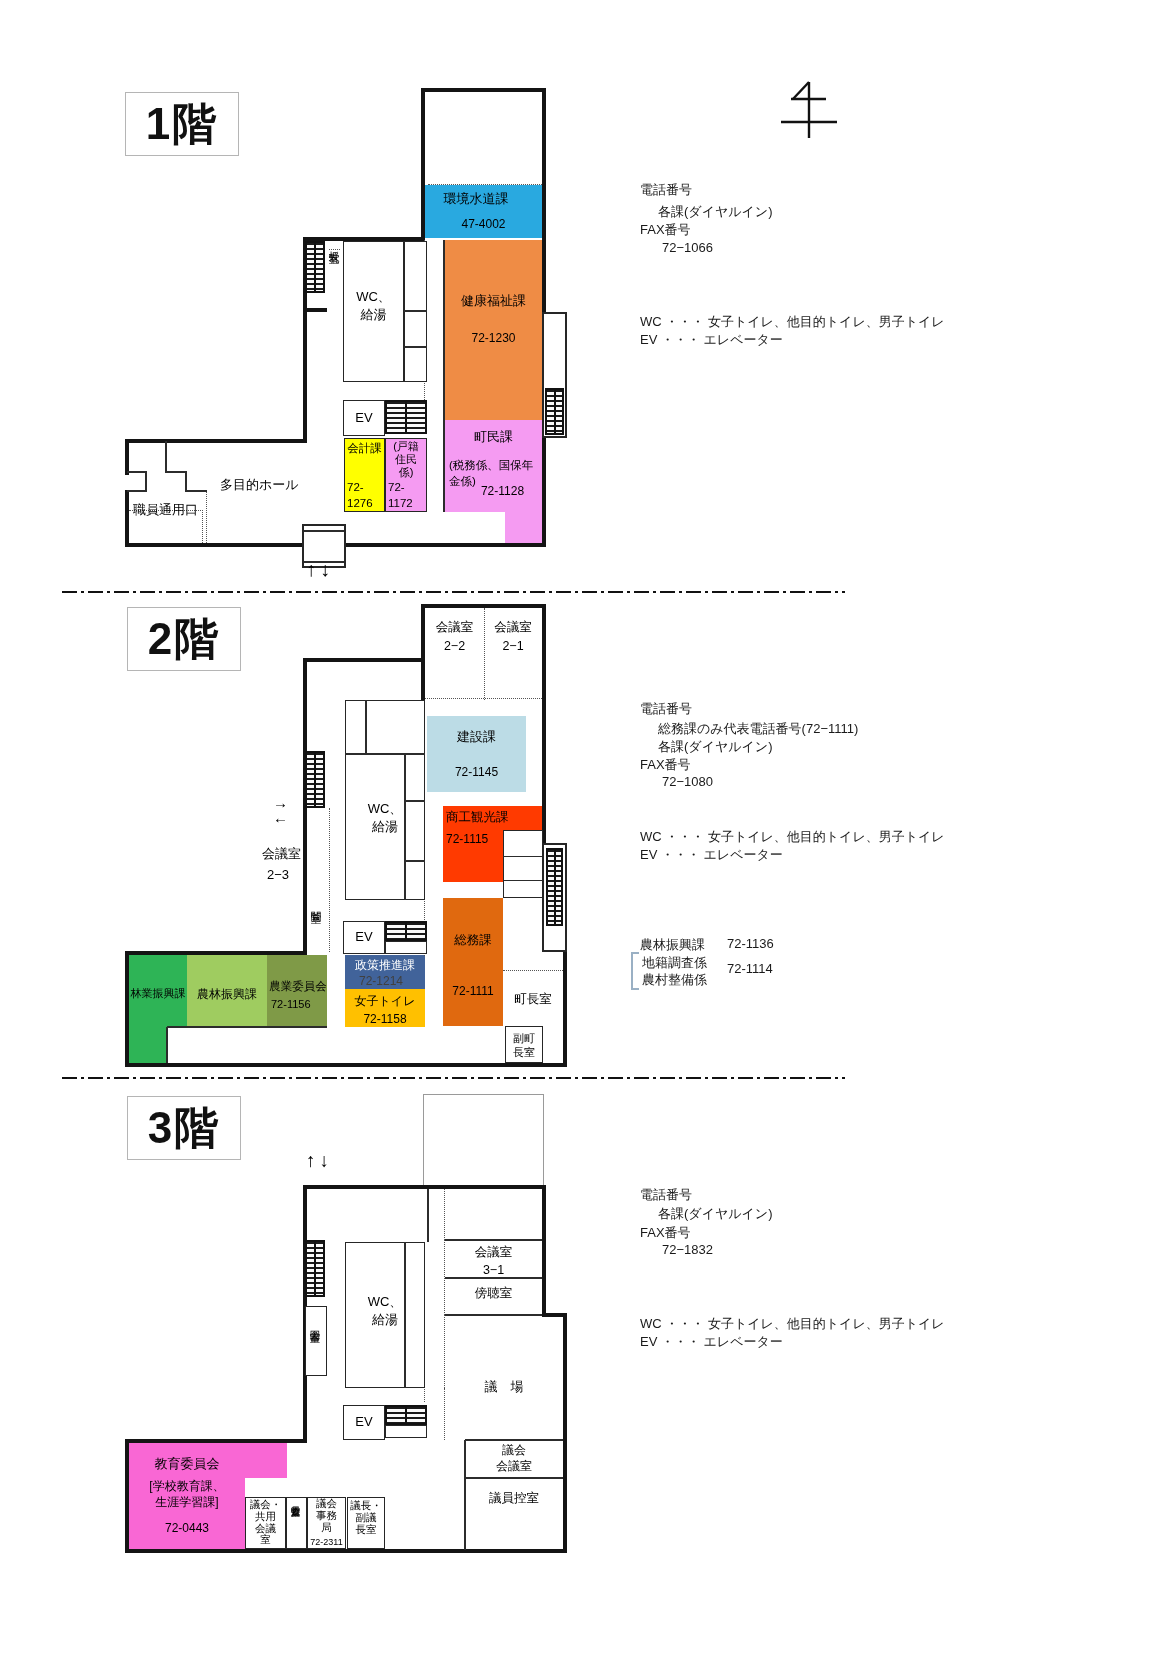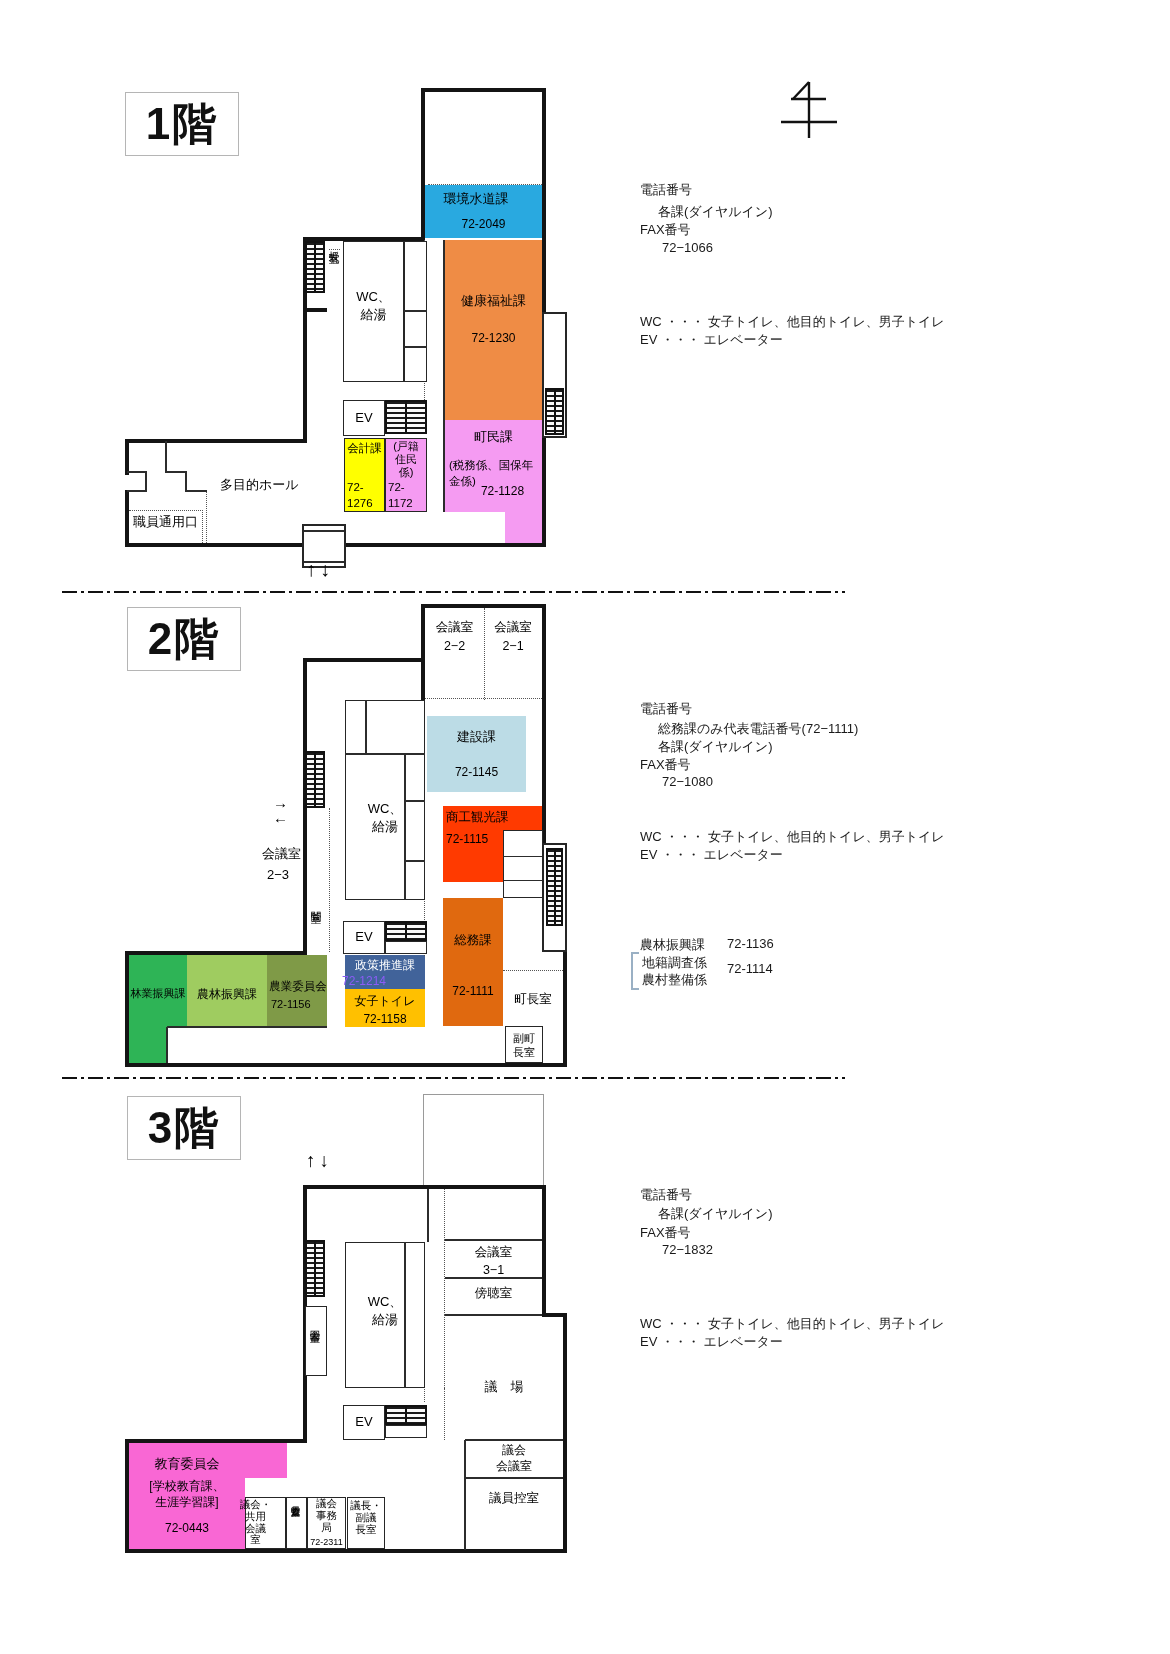--- a/index.html
+++ b/index.html
@@ -80,40 +80,40 @@
   <div class="stairs" style="left:305px;top:241px;width:20px;height:52px"></div>
   <div class="room" style="left:343px;top:400px;width:42px;height:36px"></div>
   <div class="stairs" style="left:385px;top:400px;width:42px;height:34px"></div>
   <div class="room" style="left:542px;top:312px;width:25px;height:126px;border-width:2.5px"></div>
   <div class="stairs" style="left:545px;top:388px;width:19px;height:47px"></div>
   <div class="room" style="left:302px;top:524px;width:44px;height:44px;border-width:2px"></div>
   <i class="t" style="left:304px;top:530px;width:40px;height:1.5px"></i>
   <i class="t" style="left:304px;top:561px;width:40px;height:1.5px"></i>
 
   <div class="L c" style="left:425px;top:190px;width:102px;font-size:13px">環境水道課</div>
-  <div class="L c" style="left:425px;top:216px;width:117px;font-size:12px">72-2049</div>
+  <div class="L c" style="left:425px;top:216px;width:117px;font-size:12px">47-4002</div>
   <div class="L c" style="left:445px;top:292px;width:97px;font-size:13px">健康福祉課</div>
   <div class="L c" style="left:445px;top:330px;width:97px;font-size:12px">72-1230</div>
   <div class="L c" style="left:445px;top:428px;width:97px;font-size:13px">町民課</div>
   <div class="L" style="left:449px;top:458px;width:92px;font-size:11.5px;white-space:normal">(税務係、国保年金係)</div>
   <div class="L c" style="left:445px;top:483px;width:115px;font-size:12px">72-1128</div>
   <div class="L c" style="left:344px;top:441px;width:41px;font-size:11.5px">会計課</div>
   <div class="L" style="left:347px;top:480px;font-size:11.5px">72-
  1276</div>
   <div class="L c" style="left:385px;top:440px;width:42px;font-size:11px;line-height:1.2">(戸籍
 住民
 係)</div>
   <div class="L" style="left:388px;top:480px;font-size:11.5px">72-
  1172</div>
   <div class="L c" style="left:343px;top:409px;width:42px;font-size:13px">EV</div>
   <div class="L c" style="left:343px;top:288px;width:61px;font-size:13px">WC、
 給湯</div>
   <div class="L vt" style="left:329px;top:243px;font-size:10.5px;letter-spacing:1px;border-bottom:1.5px dotted #555;padding-bottom:3px">授乳室</div>
   <div class="L" style="left:220px;top:476px;font-size:13px">多目的ホール</div>
-  <div class="L" style="left:133px;top:513px;font-size:13px">職員通用口</div>
+  <div class="L" style="left:133px;top:501px;font-size:13px">職員通用口</div>
   <div class="L" style="left:306px;top:556px;font-size:20px;letter-spacing:4px">↑↓</div>
 
   <div class="info" style="left:640px;top:181px">電話番号</div>
   <div class="info" style="left:658px;top:203px">各課(ダイヤルイン)</div>
   <div class="info" style="left:640px;top:221px">FAX番号</div>
   <div class="info" style="left:662px;top:240px">72−1066</div>
   <div class="info" style="left:640px;top:313px">WC ・・・ 女子トイレ、他目的トイレ、男子トイレ</div>
   <div class="info" style="left:640px;top:331px">EV ・・・ エレベーター</div>
 
   <div class="divider" style="top:591px"></div>
@@ -173,21 +173,21 @@
   <div class="L c" style="left:427px;top:728px;width:99px;font-size:13px">建設課</div>
   <div class="L c" style="left:427px;top:764px;width:99px;font-size:12px">72-1145</div>
   <div class="L" style="left:446px;top:809px;font-size:12.5px">商工観光課</div>
   <div class="L" style="left:446px;top:831px;font-size:12px">72-1115</div>
   <div class="L c" style="left:443px;top:932px;width:60px;font-size:12.5px">総務課</div>
   <div class="L c" style="left:443px;top:983px;width:60px;font-size:12px">72-1111</div>
   <div class="L c" style="left:503px;top:991px;width:60px;font-size:12.5px">町長室</div>
   <div class="L c" style="left:505px;top:1031px;width:38px;font-size:11px;line-height:1.3">副町
 長室</div>
   <div class="L c" style="left:345px;top:957px;width:80px;font-size:12px;color:#fff">政策推進課</div>
-  <div class="L c" style="left:328px;top:973px;width:72px;font-size:12px;color:#8b5cf6">72-1214</div>
+  <div class="L c" style="left:345px;top:973px;width:72px;font-size:12px;color:#404040">72-1214</div>
   <div class="L c" style="left:345px;top:993px;width:80px;font-size:12px">女子トイレ</div>
   <div class="L c" style="left:345px;top:1011px;width:80px;font-size:12px">72-1158</div>
   <div class="L c" style="left:129px;top:986px;width:58px;font-size:11px">林業振興課</div>
   <div class="L c" style="left:187px;top:986px;width:80px;font-size:12px">農林振興課</div>
   <div class="L c" style="left:267px;top:979px;width:62px;font-size:11.5px">農業委員会</div>
   <div class="L" style="left:271px;top:997px;font-size:11px">72-1156</div>
   <div class="L" style="left:262px;top:845px;font-size:13px">会議室</div>
   <div class="L" style="left:267px;top:866px;font-size:13px">2−3</div>
   <div class="L vt" style="left:311px;top:903px;font-size:10.5px;letter-spacing:1px">閲覧室</div>
   <div class="L c" style="left:345px;top:800px;width:80px;font-size:13px">WC、
@@ -256,21 +256,21 @@
 3−1</div>
   <div class="L c" style="left:445px;top:1285px;width:97px;font-size:12.5px">傍聴室</div>
   <div class="L c" style="left:445px;top:1378px;width:118px;font-size:13px">議　場</div>
   <div class="L c" style="left:465px;top:1443px;width:98px;font-size:12px;line-height:1.3">議会
 会議室</div>
   <div class="L c" style="left:465px;top:1490px;width:98px;font-size:12.5px">議員控室</div>
   <div class="L c" style="left:129px;top:1455px;width:116px;font-size:13px">教育委員会</div>
   <div class="L c" style="left:129px;top:1478px;width:116px;font-size:12px;line-height:1.35">[学校教育課、
 生涯学習課]</div>
   <div class="L c" style="left:129px;top:1520px;width:116px;font-size:12px">72-0443</div>
-  <div class="L c" style="left:235px;top:1499px;width:41px;font-size:10.5px;line-height:1.12">議会・
+  <div class="L c" style="left:245px;top:1499px;width:41px;font-size:10.5px;line-height:1.12">議会・
 共用
 会議
 室</div>
   <div class="L vt" style="left:291px;top:1499px;font-size:9.5px">監査委員室</div>
   <div class="L c" style="left:307px;top:1498px;width:39px;font-size:10.5px;line-height:1.12">議会
 事務
 局</div>
   <div class="L c" style="left:307px;top:1536px;width:39px;font-size:9px">72-2311</div>
   <div class="L c" style="left:347px;top:1500px;width:38px;font-size:10.5px;line-height:1.12">議長・
 副議

